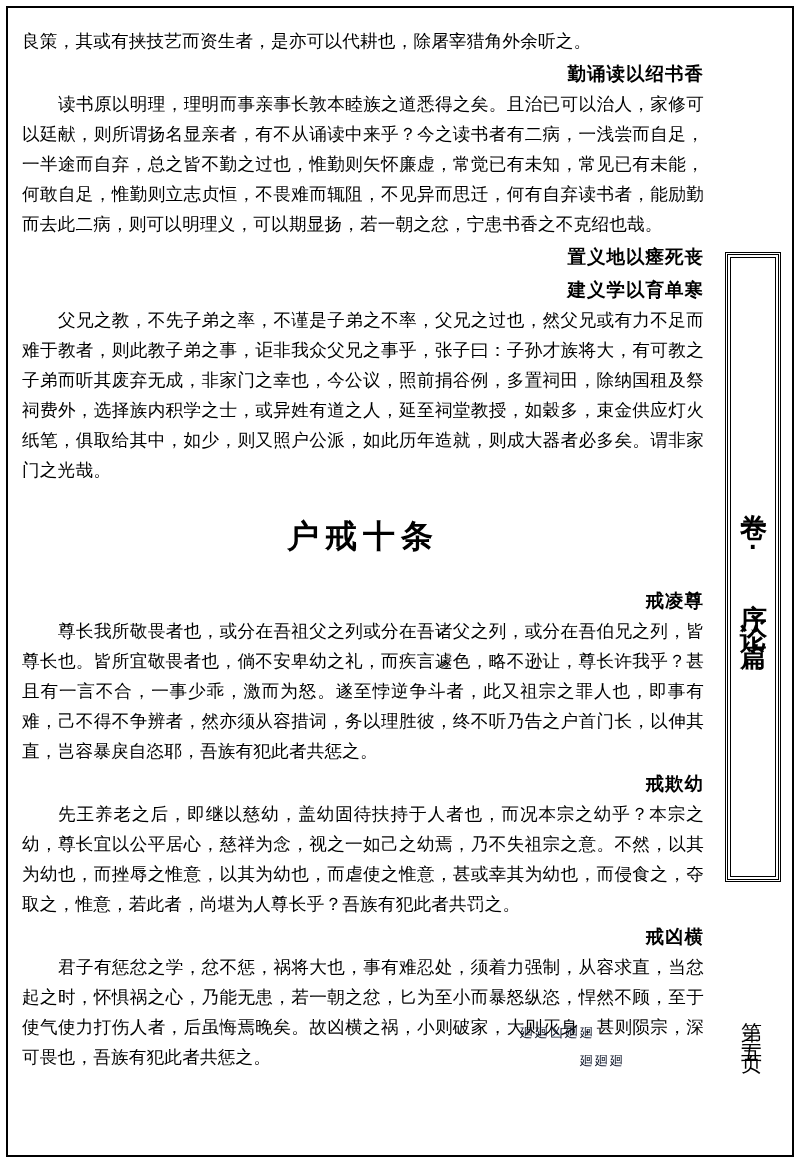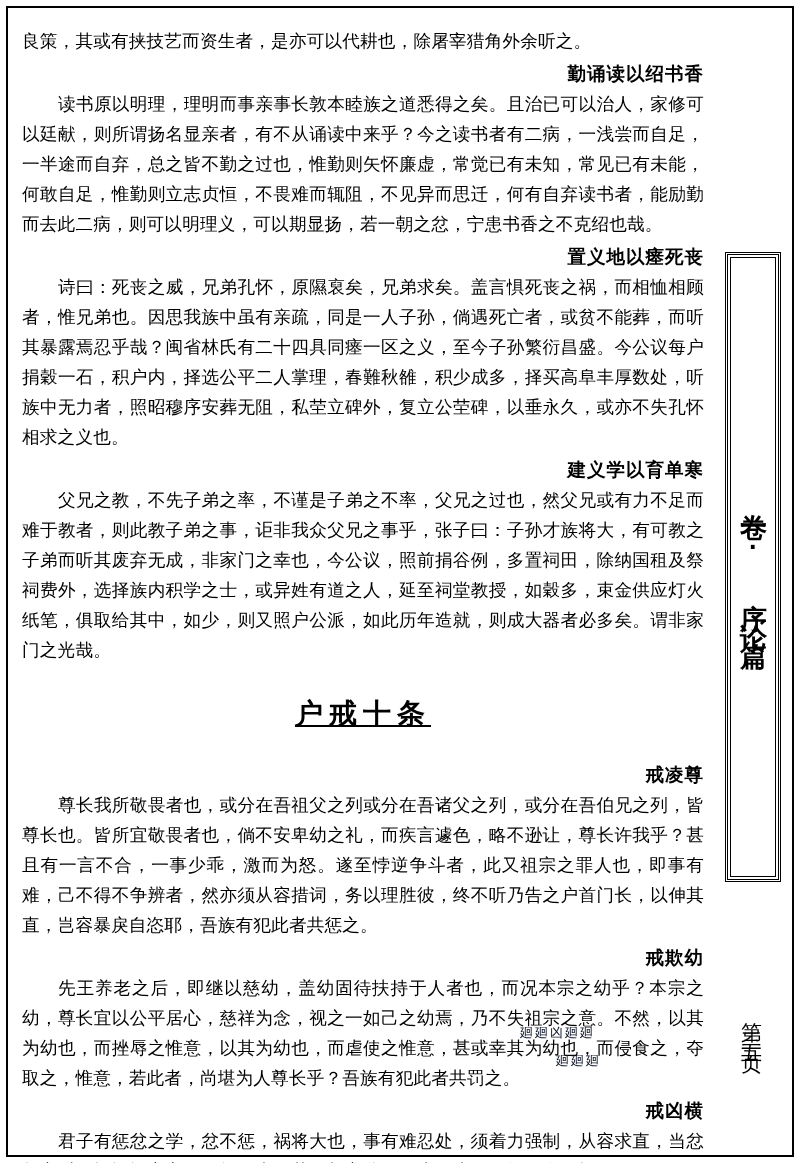--- a/index.html
+++ b/index.html
@@ -62,26 +62,25 @@
     letter-spacing: 1px;
     text-align: right;
   }
 
   .para-indent {
     text-indent: 36px;
   }
 
   .section-title {
     text-align: center;
-    font-size: 28px;
+    font-size: 32px;
     font-weight: bold;
     letter-spacing: 6px;
     margin: 30px 0 26px 0;
     font-family: "Liberation Sans", "DejaVu Sans", sans-serif;
-    text-decoration: underline;
   }
 
   
   #side-banner {
     position: absolute;
     left: 725px;
     top: 252px;
     width: 56px;
     height: 630px;
     border: 3px double #000000;
@@ -135,36 +134,35 @@
 
   
   .stray {
     position: absolute;
     color: #0f172a;
     font-size: 13px;
     letter-spacing: 2px;
     user-select: none;
   }
   #stray-1 { left: 520px; top: 1024px; }
-  #stray-2 { left: 556px; top: 1052px; }
+  #stray-2 { left: 580px; top: 1052px; }
 </style>
 </head>
 <body>
 
 <div id="page-frame"></div>
 
 <div id="text-column">
 
   <p class="body-line para">良策，其或有挟技艺而资生者，是亦可以代耕也，除屠宰猎角外余听之。</p>
 
   <h3 class="sub-heading">勤诵读以绍书香</h3>
   <p class="body-line para para-indent">读书原以明理，理明而事亲事长敦本睦族之道悉得之矣。且治已可以治人，家修可以廷献，则所谓扬名显亲者，有不从诵读中来乎？今之读书者有二病，一浅尝而自足，一半途而自弃，总之皆不勤之过也，惟勤则矢怀廉虚，常觉已有未知，常见已有未能，何敢自足，惟勤则立志贞恒，不畏难而辄阻，不见异而思迁，何有自弃读书者，能励勤而去此二病，则可以明理义，可以期显扬，若一朝之忿，宁患书香之不克绍也哉。</p>
 
   <h3 class="sub-heading">置义地以瘗死丧</h3>
-  <p class="body-line para para-indent">诗曰：死丧之威，兄弟孔怀，原隰裒矣，兄弟求矣。盖言惧死丧之祸，而相恤相顾者，惟兄弟也。因思我族中虽有亲疏，同是一人子孙，倘遇死亡者，或贫不能葬，而听其暴露焉忍乎哉？闽省林氏有二十四具同瘗一区之义，至今子孙繁衍昌盛。今公议每户捐穀一石，积户内，择选公平二人掌理，春難秋雒，积少成多，择买高阜丰厚数处，听族中无力者，照昭穆序安葬无阻，私茔立碑外，复立公茔碑，以垂永久，或亦不失孔怀相求之义也。</p>
 
   <h3 class="sub-heading">建义学以育单寒</h3>
   <p class="body-line para para-indent">父兄之教，不先子弟之率，不谨是子弟之不率，父兄之过也，然父兄或有力不足而难于教者，则此教子弟之事，讵非我众父兄之事乎，张子曰：子孙才族将大，有可教之子弟而听其废弃无成，非家门之幸也，今公议，照前捐谷例，多置祠田，除纳国租及祭祠费外，选择族内积学之士，或异姓有道之人，延至祠堂教授，如穀多，束金供应灯火纸笔，俱取给其中，如少，则又照户公派，如此历年造就，则成大器者必多矣。谓非家门之光哉。</p>
 
   <h1 class="section-title">户戒十条</h1>
 
   <h3 class="sub-heading">戒凌尊</h3>
   <p class="body-line para para-indent">尊长我所敬畏者也，或分在吾祖父之列或分在吾诸父之列，或分在吾伯兄之列，皆尊长也。皆所宜敬畏者也，倘不安卑幼之礼，而疾言遽色，略不逊让，尊长许我乎？甚且有一言不合，一事少乖，激而为怒。遂至悖逆争斗者，此又祖宗之罪人也，即事有难，己不得不争辨者，然亦须从容措词，务以理胜彼，终不听乃告之户首门长，以伸其直，岂容暴戾自恣耶，吾族有犯此者共惩之。</p>
 
   <h3 class="sub-heading">戒欺幼</h3>

